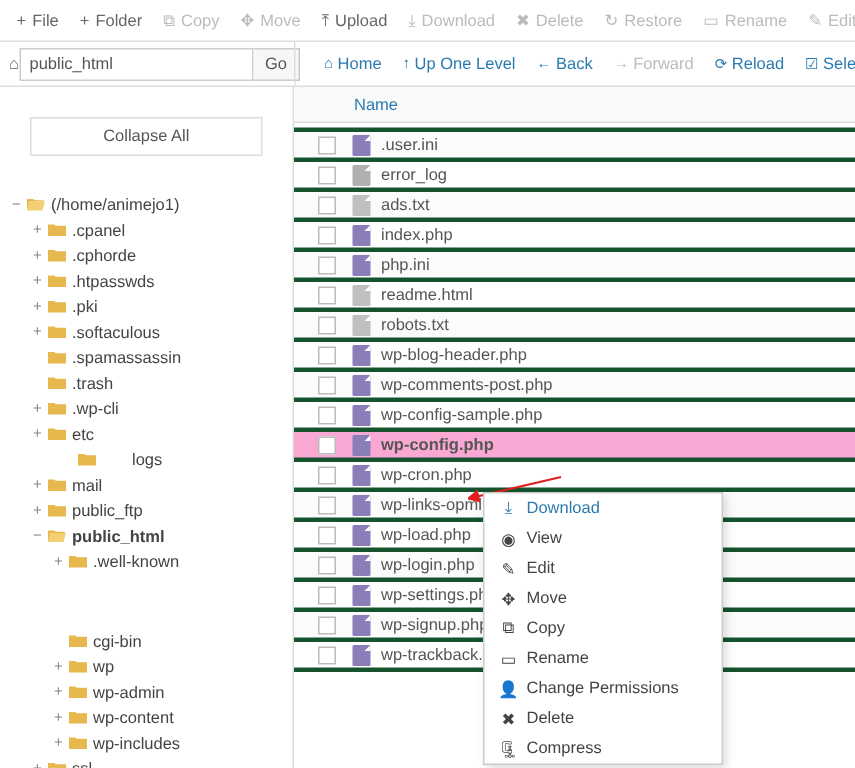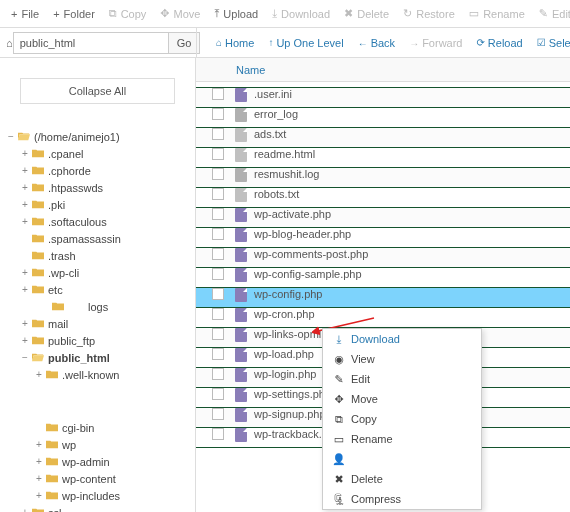--- a/index.html
+++ b/index.html
@@ -32,23 +32,23 @@
 .tnode .fico { width: 16px; text-align: center; margin-right: 2px; }
 .tnode.bold span.label { font-weight: bold; }
 .fico svg { width: 12px; height: 11px; display: block; margin: auto; }
 
 
 .filepane { flex: 1; overflow: hidden; display: flex; flex-direction: column; }
 .header { height: 24px; border-bottom: 1px solid #ddd; display: flex; align-items: center; padding-left: 16px; background: #f9f9f9; }
 .header .chk { width: 12px; }
 .header .namecol { padding-left: 12px; color: #2a7ab0; cursor: pointer; }
 .rows { overflow-y: auto; flex: 1; }
-.frow { height: 20px; display: flex; align-items: flex-start; padding-left: 16px; border-bottom: 1px solid #14532d; cursor: pointer; }
+.frow { height: 20px; display: flex; align-items: center; padding-left: 16px; border-bottom: 3px solid #14532d; cursor: pointer; }
 .frow:nth-child(even) { background: #fbfbfb; }
-.frow.sel { background: #7dd3fc; }
+.frow.sel { background: #f9a8d4; font-weight: bold; }
 .frow .chk { width: 12px; height: 12px; border: 1px solid #bbb; background: #fff; }
 .frow .ficon { width: 18px; text-align: center; margin-left: 8px; margin-right: 4px; }
 .frow .fname { color: #555; }
 .fileico { display: inline-block; width: 12px; height: 14px; background: #8a7db8; border-radius: 1px; position: relative; vertical-align: middle; }
 .fileico::after { content: ""; position: absolute; top: 0; right: 0; border-style: solid; border-width: 0 0 4px 4px; border-color: transparent transparent #fff transparent; }
 .fileico.txt { background: #c0c0c0; }
 .fileico.log { background: #b0b0b0; }
 
 
 .ctxmenu { position: absolute; top: 328px; left: 322px; width: 160px; background: #fff; border: 1px solid #ccc; box-shadow: 2px 2px 6px rgba(0,0,0,0.15); z-index: 100; }
@@ -371,37 +371,37 @@
           <span class="ficon"><span class="fileico log"></span></span>
           <span class="fname">error_log</span>
         </div>
         <div class="frow">
           <span class="chk"></span>
           <span class="ficon"><span class="fileico txt"></span></span>
           <span class="fname">ads.txt</span>
         </div>
         <div class="frow">
           <span class="chk"></span>
+          <span class="ficon"><span class="fileico "></span></span>
+          <span class="fname">index.php</span>
+        </div>
+        <div class="frow">
+          <span class="chk"></span>
+          <span class="ficon"><span class="fileico "></span></span>
+          <span class="fname">php.ini</span>
+        </div>
+        <div class="frow">
+          <span class="chk"></span>
           <span class="ficon"><span class="fileico txt"></span></span>
           <span class="fname">readme.html</span>
         </div>
         <div class="frow">
           <span class="chk"></span>
-          <span class="ficon"><span class="fileico log"></span></span>
-          <span class="fname">resmushit.log</span>
-        </div>
-        <div class="frow">
-          <span class="chk"></span>
           <span class="ficon"><span class="fileico txt"></span></span>
           <span class="fname">robots.txt</span>
-        </div>
-        <div class="frow">
-          <span class="chk"></span>
-          <span class="ficon"><span class="fileico "></span></span>
-          <span class="fname">wp-activate.php</span>
         </div>
         <div class="frow">
           <span class="chk"></span>
           <span class="ficon"><span class="fileico "></span></span>
           <span class="fname">wp-blog-header.php</span>
         </div>
         <div class="frow">
           <span class="chk"></span>
           <span class="ficon"><span class="fileico "></span></span>
           <span class="fname">wp-comments-post.php</span>
@@ -475,20 +475,21 @@
     <div class="ctxitem">
       <span class="cico">⧉</span>
       <span>Copy</span>
     </div>
     <div class="ctxitem">
       <span class="cico">▭</span>
       <span>Rename</span>
     </div>
     <div class="ctxitem">
       <span class="cico">👤</span>
+      <span>Change Permissions</span>
     </div>
     <div class="ctxitem">
       <span class="cico">✖</span>
       <span>Delete</span>
     </div>
     <div class="ctxitem">
       <span class="cico">🗜</span>
       <span>Compress</span>
     </div>
   </div>

